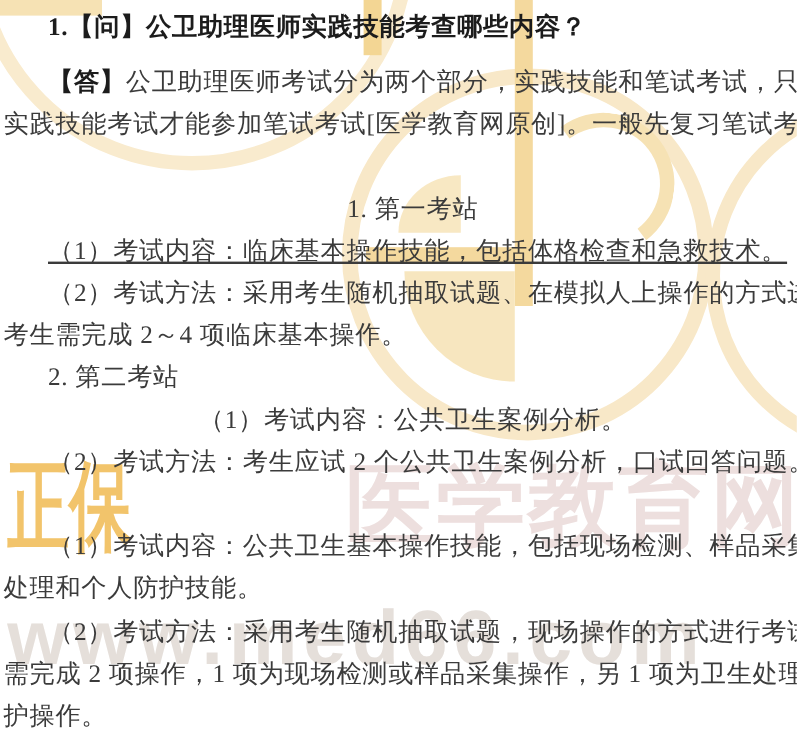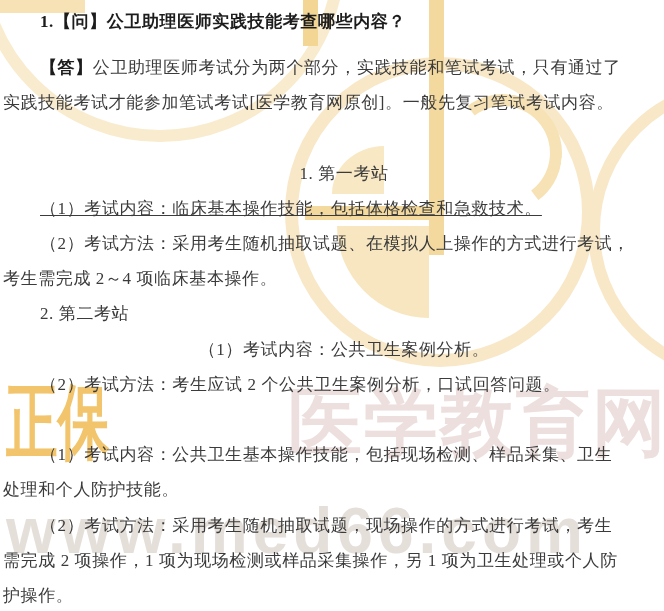--- a/index.html
+++ b/index.html
@@ -72,21 +72,21 @@
     position:absolute;left:6px;top:499px;
     font-family:"Liberation Sans","DejaVu Sans",sans-serif;
     font-size:64px;font-weight:bold;line-height:1;
     letter-spacing:5px;color:var(--wm-url-gray);
     white-space:nowrap;
   }
   
   .text-layer{position:absolute;inset:0;z-index:2;}
   .line{
     position:absolute;left:3px;right:16px;
-    font-size:17px;line-height:22px;
+    font-size:21px;line-height:22px;
     letter-spacing:.6px;
     color:var(--body-text);
     white-space:nowrap;
   }
   .line.indent{padding-left:37px;}
   .line b{color:var(--heading-text);}
 </style>
 </head>
 <body>
 

